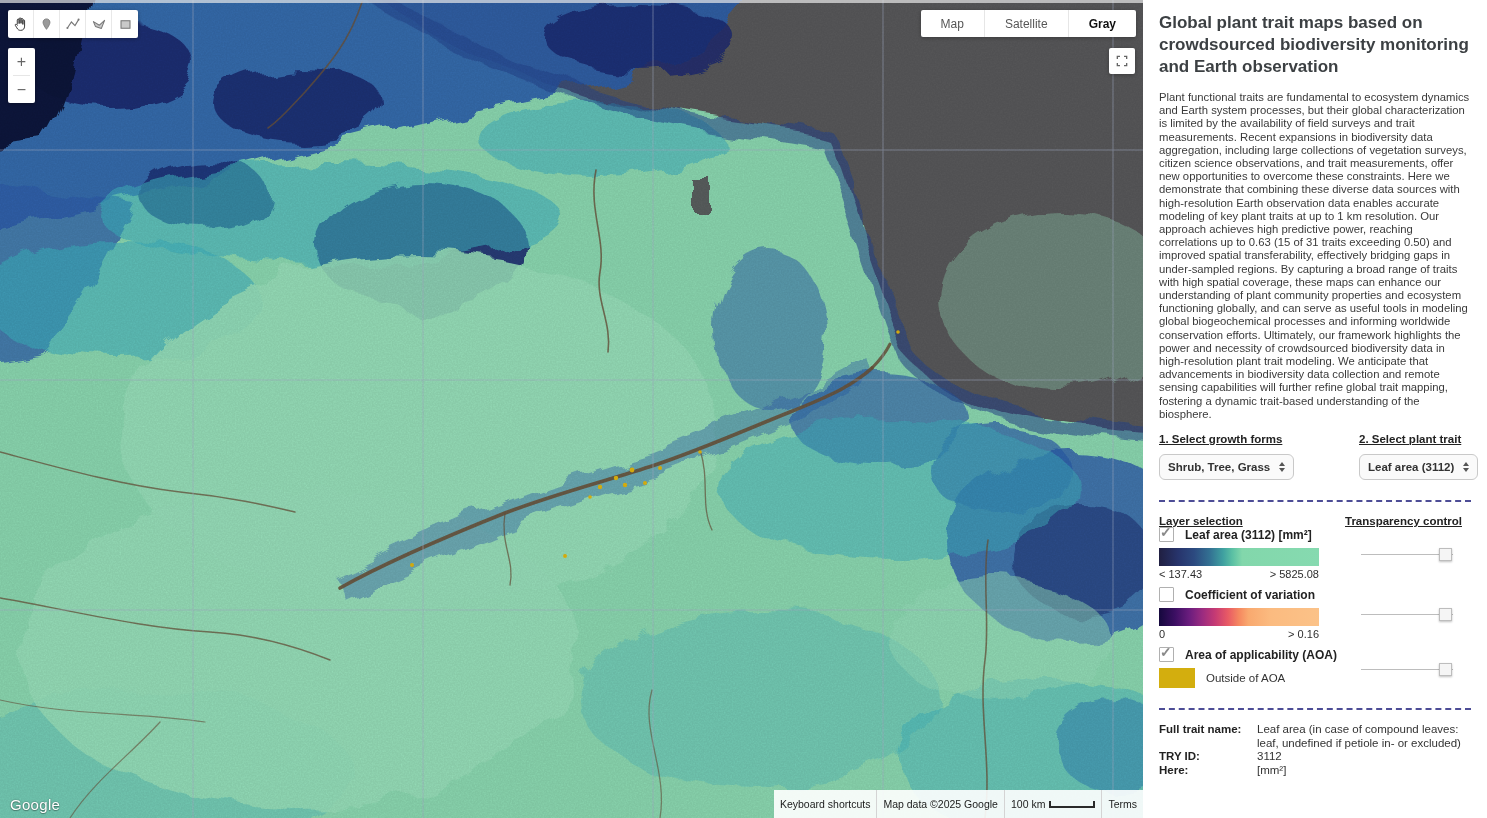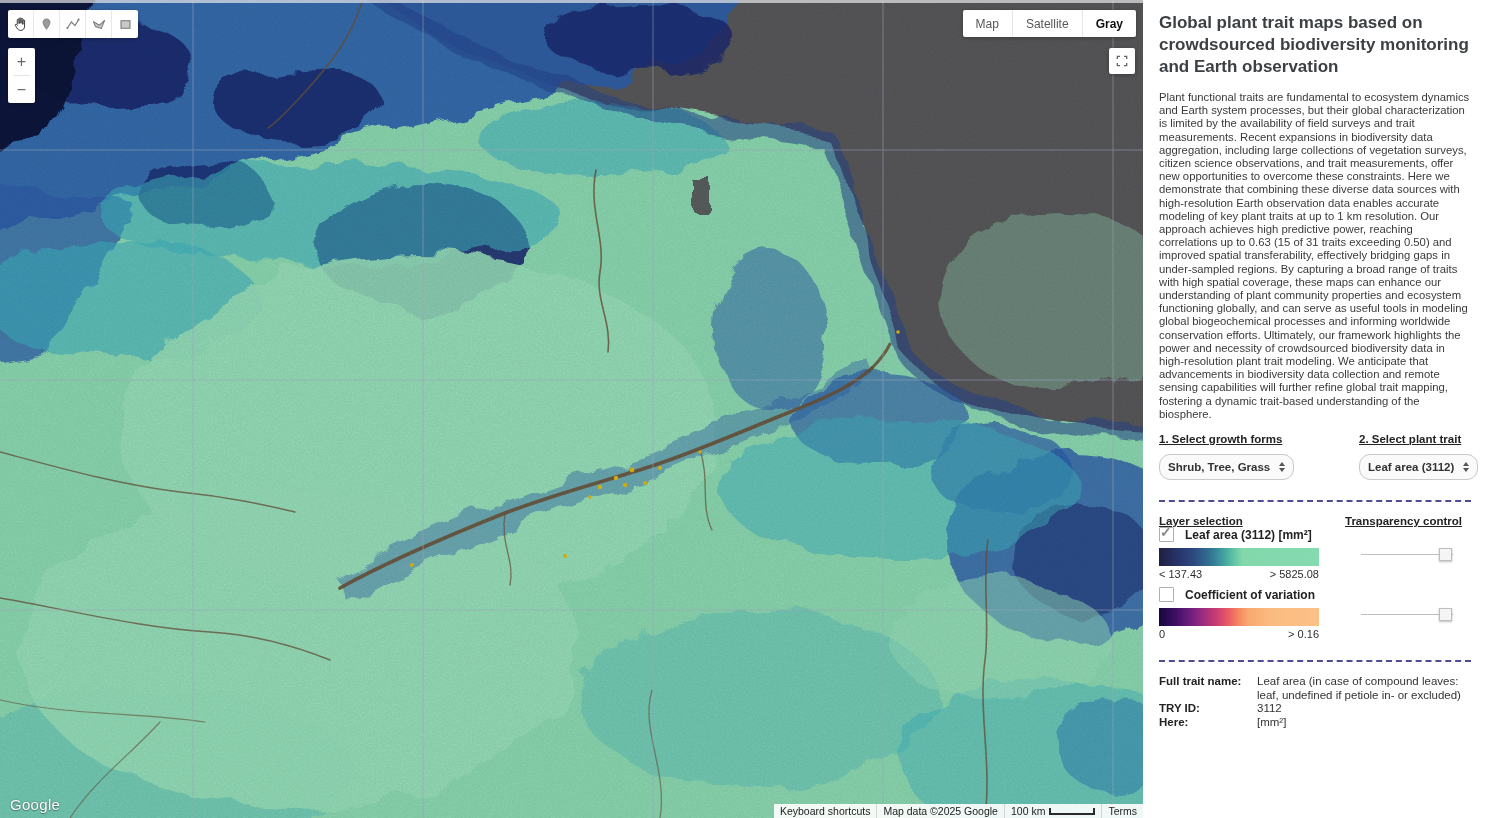--- a/index.html
+++ b/index.html
@@ -12,43 +12,43 @@
   .ctl-shadow{background:#fff;border-radius:2px;box-shadow:0 1px 4px rgba(0,0,0,.3);}
   .toolbar{position:absolute;left:8px;top:10px;height:28px;display:flex;align-items:stretch;}
   .toolbar .tool{width:26px;display:flex;align-items:center;justify-content:center;border-right:1px solid #e8e8e8;cursor:pointer;background:transparent;border-top:none;border-bottom:none;border-left:none;padding:0;}
   .toolbar .tool:last-child{border-right:none;}
 
   .zoomctl{position:absolute;left:8px;top:48px;width:27px;display:flex;flex-direction:column;align-items:center;}
   .zoomctl .zbtn{width:27px;height:27px;border:none;background:none;font-size:16px;color:#666;cursor:pointer;line-height:27px;padding:0;}
   .zoomctl .zsep{width:17px;height:1px;background:#e6e6e6;}
 
   .baselayers{position:absolute;right:7px;top:10px;height:27px;display:flex;align-items:stretch;}
-  .baselayers .bl{border:none;background:none;padding:0 13px;font-size:12px;color:#565656;cursor:pointer;border-left:1px solid #e6e6e6;font-family:"Liberation Sans",sans-serif;}
+  .baselayers .bl{border:none;background:none;padding:0 20px;font-size:12px;color:#565656;cursor:pointer;border-left:1px solid #e6e6e6;font-family:"Liberation Sans",sans-serif;}
   .baselayers .bl:first-child{border-left:none;}
   .baselayers .bl[data-active="true"]{font-weight:bold;color:#0f0f0f;}
 
   .fullscreen{position:absolute;right:8px;top:48px;width:26px;height:26px;display:flex;align-items:center;justify-content:center;border:none;cursor:pointer;padding:0;}
 
   .google-logo{position:absolute;left:10px;bottom:5px;color:#fff;font-size:15px;letter-spacing:.3px;
     text-shadow:0 0 2px rgba(0,0,0,.45),0 1px 1px rgba(0,0,0,.3);cursor:pointer;}
 
-  .attrib{position:absolute;right:0;bottom:0;height:14px;display:flex;align-items:stretch;font-size:10.5px;color:#1b1b1b;}
+  .attrib{position:absolute;right:0;bottom:0;height:28px;display:flex;align-items:stretch;font-size:10.5px;color:#1b1b1b;}
   .attrib .item{background:rgba(255,255,255,.9);padding:0 6px;display:flex;align-items:center;gap:4px;border-left:1px solid #d4d4d4;white-space:nowrap;}
   .attrib .item:first-child{border-left:none;}
   .scalebar{width:46px;height:7px;border:2px solid #2a2a2a;border-top:none;box-sizing:border-box;}
 
   
   .sidebar{position:absolute;left:1143px;top:0;width:344px;height:818px;background:#fff;box-sizing:border-box;
     padding:10px 16px 0 16px;overflow:hidden;color:#3a3a3a;}
   .sb-title{font-size:17px;font-weight:bold;color:#3c4043;line-height:22px;margin:2px 0 13px 0;}
   .sb-abstract{font-size:11.3px;line-height:13.2px;color:#3a3a3a;margin:0 0 12px 0;}
 
   .sel-grid{display:grid;grid-template-columns:200px 1fr;}
   .sel-label{font-size:11.5px;font-weight:bold;text-decoration:underline;color:#222;margin:0 0 9px 0;}
-  .selectbox{display:inline-flex;align-items:center;gap:9px;border:1px solid #c9c9c9;background:#fafafa;border-radius:11px;
+  .selectbox{display:inline-flex;align-items:center;gap:9px;border:1px solid #c9c9c9;background:#fafafa;border-radius:6px;
     padding:6px 8px;font-size:11.5px;font-weight:bold;color:#333;cursor:pointer;white-space:nowrap;}
   .spin{display:inline-flex;flex-direction:column;gap:2px;}
   .spin i{width:0;height:0;border-left:3.5px solid transparent;border-right:3.5px solid transparent;display:block;}
   .spin .up{border-bottom:4.5px solid #555;}
   .spin .down{border-top:4.5px solid #555;}
 
   .divider{border:none;border-top:2px dashed #4d4d96;margin:20px 0 13px 0;}
 
   .ls-heads{display:grid;grid-template-columns:186px 1fr;}
   .ls-head{font-size:11.5px;font-weight:bold;text-decoration:underline;color:#222;}
@@ -313,20 +313,38 @@
         </div>
       </div>
       <div class="slider-wrap" style="padding-top:21px;">
         <div class="slider">
           <div class="track"></div>
           <div class="handle"></div>
         </div>
       </div>
     </div>
 
+    <div class="layer-block">
+      <div>
+        <div class="chk-row">
+          <span class="cb" data-checked="true"></span>
+          <span>Area of applicability (AOA)</span>
+        </div>
+        <div class="aoa-row">
+          <span class="aoa-swatch" style="background: rgb(211, 174, 14);"></span>
+          <span>Outside of AOA</span>
+        </div>
+      </div>
+      <div class="slider-wrap" style="padding-top:16px;">
+        <div class="slider">
+          <div class="track"></div>
+          <div class="handle"></div>
+        </div>
+      </div>
+    </div>
 
     <hr class="divider">
 
     <div class="trait-grid">
       <div class="tlabel">Full trait name:</div>
       <div>Leaf area (in case of compound leaves: leaf, undefined if petiole in- or excluded)</div>
       <div class="tlabel">TRY ID:</div>
       <div>3112</div>
       <div class="tlabel">Here:</div>
       <div>[mm²]</div>

